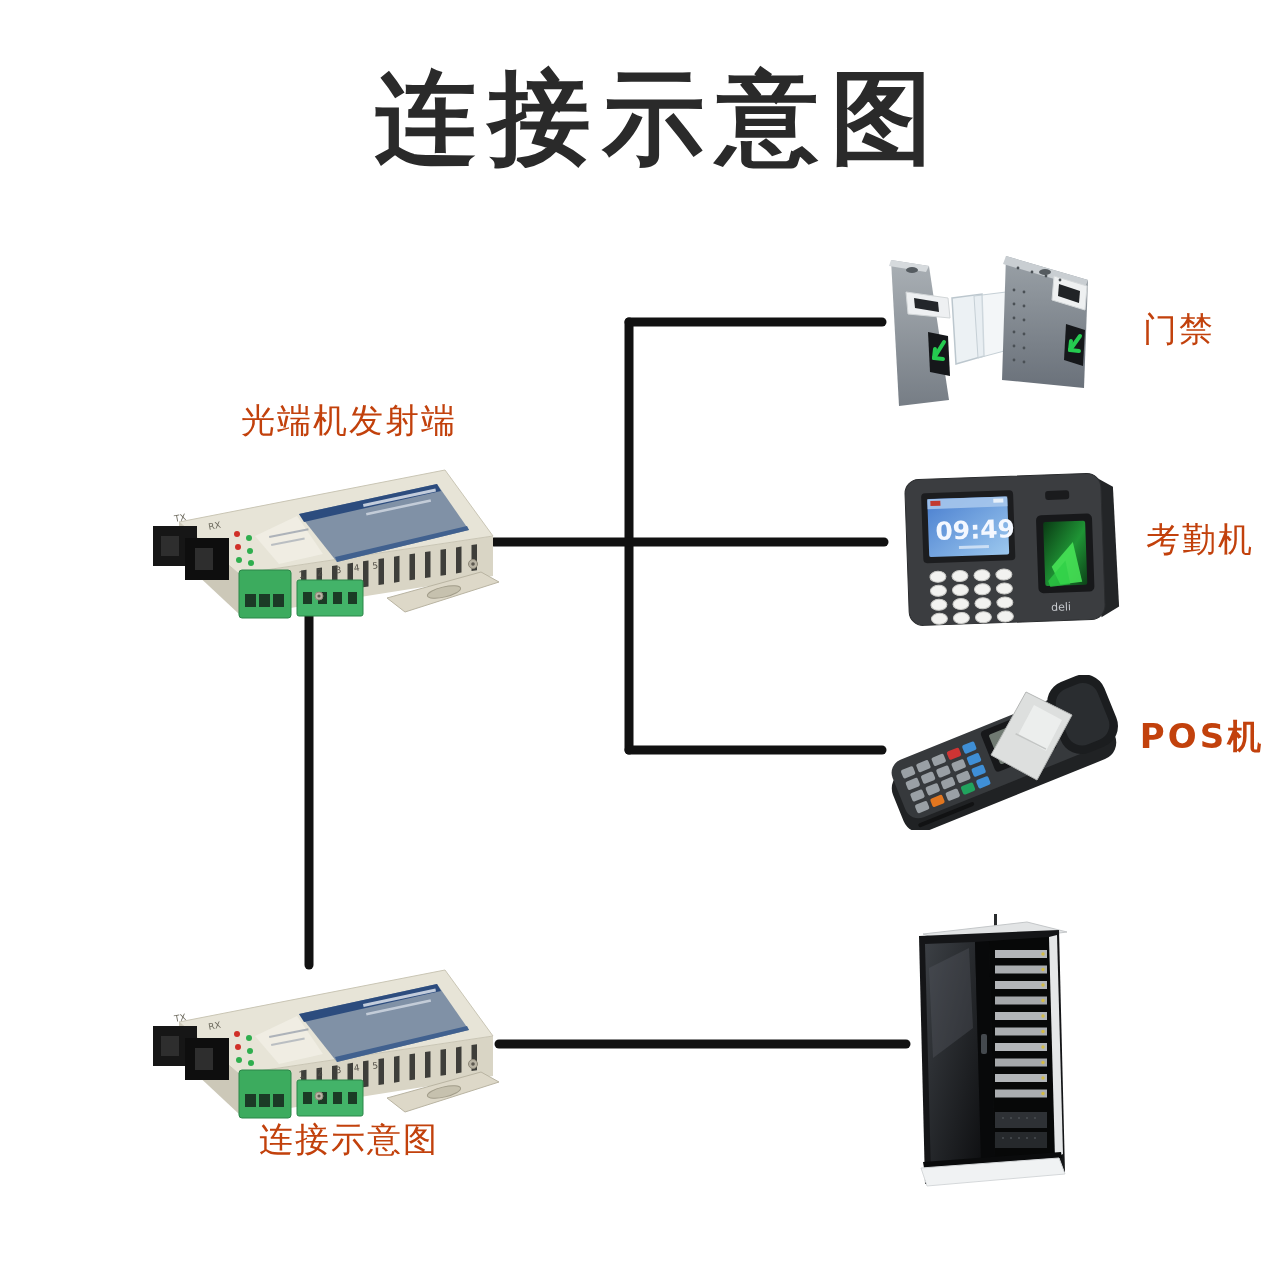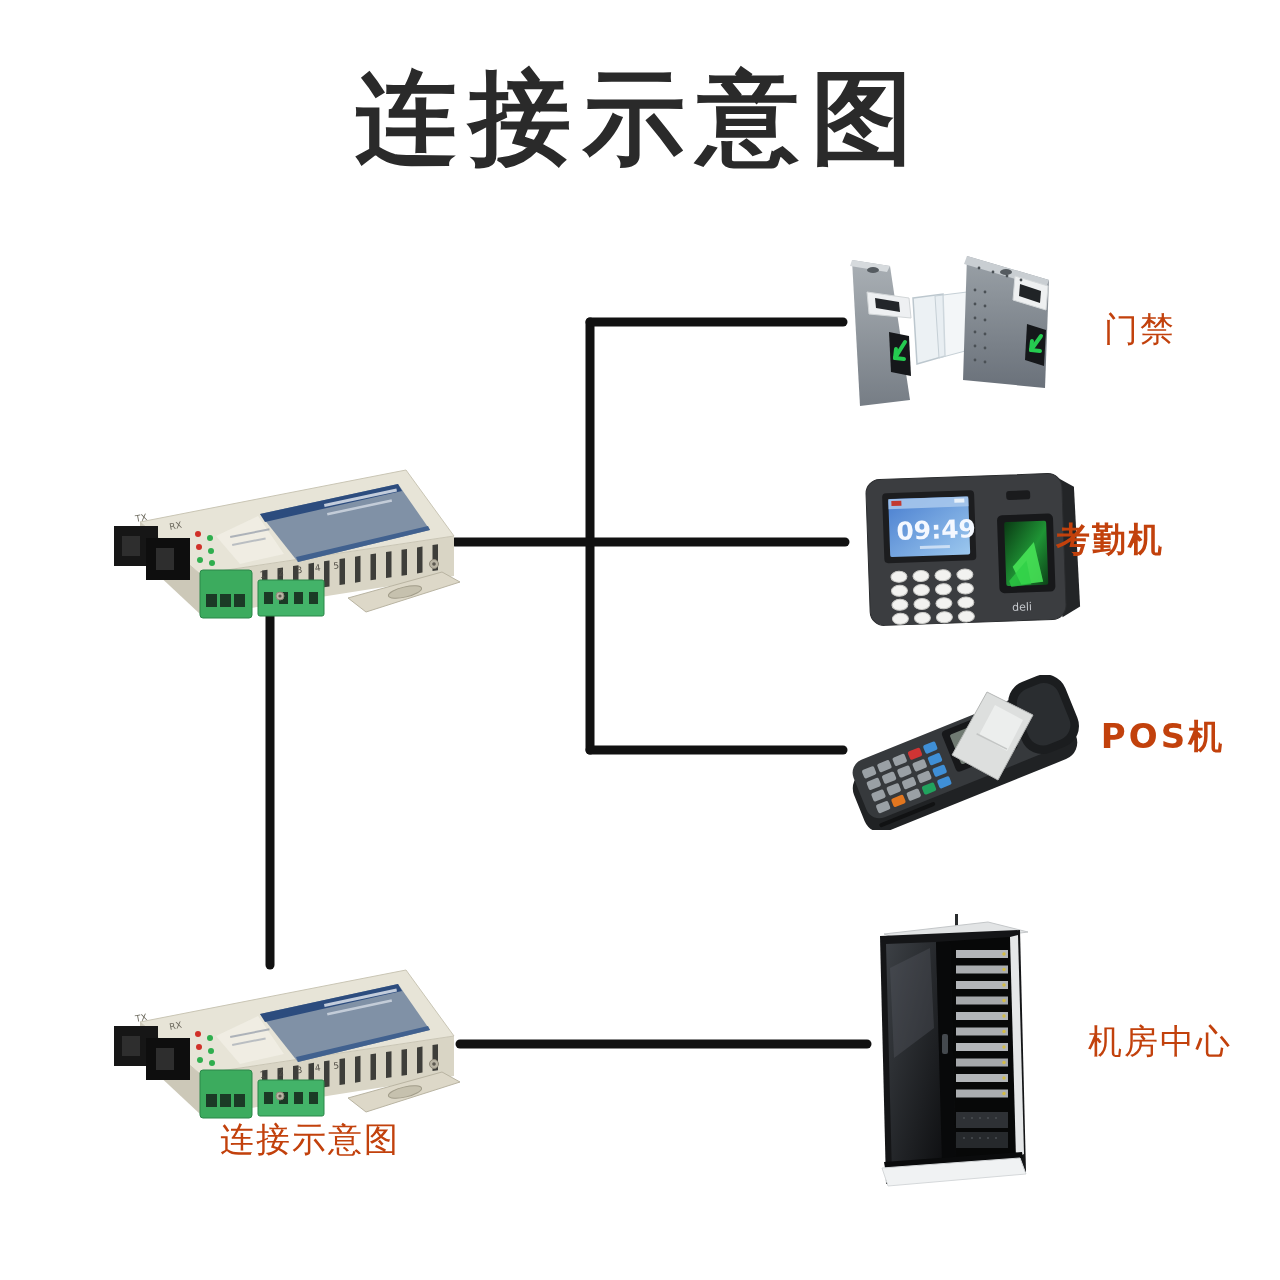--- a/index.html
+++ b/index.html
@@ -1,20 +1,20 @@
 <!DOCTYPE html>
 <html><head>
 <meta charset="utf-8">
 <style>
   html,body{margin:0;padding:0;}
   body{
     width:1280px;height:1280px;background:#ffffff;position:relative;overflow:hidden;
     font-family:"DejaVu Sans","Liberation Sans",sans-serif;color:#333;
   }
-  .canvas{position:absolute;inset:0;}
+  .canvas{position:absolute;inset:0;margin-left:39px;}
   .title{
     position:absolute;top:64px;left:0;width:100%;text-align:center;
     font-size:102px;font-weight:900;letter-spacing:12px;color:#2a2a2a;line-height:1.05;
     white-space:nowrap;
   }
   .wires{position:absolute;left:0;top:0;width:1280px;height:1280px;}
   .device{position:absolute;}
   .lbl{
     position:absolute;transform:translate(-50%,-50%);
     font-size:34px;color:#c2410c;white-space:nowrap;letter-spacing:2px;
@@ -32,20 +32,21 @@
     <g stroke="#111111" stroke-width="9" stroke-linecap="round">
       <line x1="590" y1="322" x2="590" y2="750"></line>
       <line x1="590" y1="322" x2="843" y2="322"></line>
       <line x1="455" y1="542" x2="845" y2="542"></line>
       <line x1="590" y1="750" x2="843" y2="750"></line>
       <line x1="270" y1="603" x2="270" y2="965"></line>
       <line x1="460" y1="1044" x2="867" y2="1044"></line>
     </g>
   </svg>
 
+  <div class="lbl" style="left:310px;top:421px;">光端机发射端</div>
   <div class="device" style="left:112px;top:444px;width:350px;height:178px;">
     <svg width="350" height="178" viewBox="0 0 350 178">
       <polygon points="28,78 88,130 88,170 28,114" fill="#ccc8b8"></polygon>
       <polygon points="88,130 342,92 342,132 88,172" fill="#d9d5c5"></polygon>
       <polygon points="28,78 294,26 342,92 88,130" fill="#e7e4d7" stroke="#c9c5b4" stroke-width="1"></polygon>
       <polygon points="148,70 286,40 318,86 186,118" fill="#8091a6"></polygon>
       <polygon points="148,70 286,40 290,47 153,78" fill="#2c4c7e"></polygon>
       <polygon points="184,113 316,82 318,86 186,118" fill="#41618f"></polygon>
       <rect x="212" y="60" width="74" height="3" fill="#e8ecf2" opacity="0.8" transform="rotate(-12 212 60)"></rect>
       <rect x="215" y="69" width="66" height="2.5" fill="#dfe5ee" opacity="0.7" transform="rotate(-12 215 69)"></rect>
@@ -260,21 +261,21 @@
         </g>
         <rect x="148" y="28" width="24" height="9" rx="3" fill="#1a1b1d"></rect>
         <rect x="138" y="52" width="56" height="78" rx="5" fill="#17181a"></rect>
         <rect x="145" y="59" width="42" height="64" rx="2" fill="url(#fpG)"></rect>
         <polygon points="152,104 174,80 182,120 160,122" fill="#49e858" opacity="0.85"></polygon>
         <polygon points="148,118 166,98 170,122 150,124" fill="#2ecf46" opacity="0.7"></polygon>
         <text x="150" y="148" font-size="11" fill="#c9ccd0">deli</text>
       </g>
     </svg>
   </div>
-  <div class="lbl" style="left:1110px;top:540px;font-weight:bold;">考勤机</div>
+  <div class="lbl" style="left:1161px;top:540px;">考勤机</div>
 
   <div class="device" style="left:835px;top:675px;width:275px;height:155px;">
     <svg width="275" height="155" viewBox="0 0 275 155">
       <g transform="rotate(-22 130 85)">
         <rect x="14" y="58" width="228" height="64" rx="18" fill="#202224"></rect>
         <rect x="20" y="46" width="212" height="62" rx="14" fill="#36393c"></rect>
         <rect x="118" y="50" width="66" height="44" rx="4" fill="#17181a"></rect>
         <rect x="125" y="56" width="52" height="32" rx="2" fill="#707a72"></rect>
         <rect x="190" y="34" width="60" height="76" rx="22" fill="#1b1d1f"></rect>
         <rect x="198" y="42" width="44" height="60" rx="16" fill="#2a2d30"></rect>
@@ -359,15 +360,14 @@
           <circle cx="102" cy="232" r="1"></circle>
           <circle cx="110" cy="232" r="1"></circle>
           <circle cx="118" cy="232" r="1"></circle>
           <circle cx="126" cy="232" r="1"></circle>
       </g>
       <polygon points="140,31 148,29 154,248 146,252" fill="#e5e7e8"></polygon>
       <polygon points="14,256 152,246 153,252 15,262" fill="#0a0b0c"></polygon>
       <polygon points="12,262 150,252 156,268 18,280" fill="#f0f2f3" stroke="#d5d8da"></polygon>
     </svg>
   </div>
-  <div class="lbl" style="left:1160px;top:1042px;">机房中心</div>
 
 </div>
 
 </body></html>

